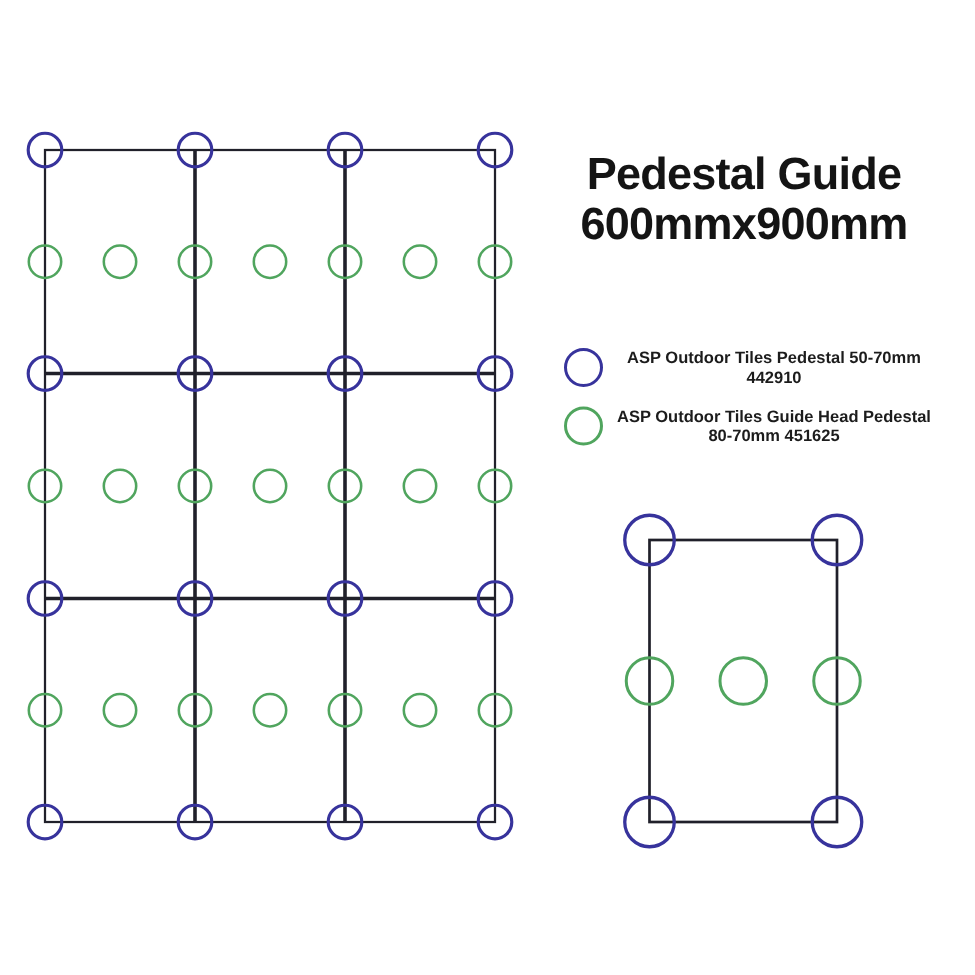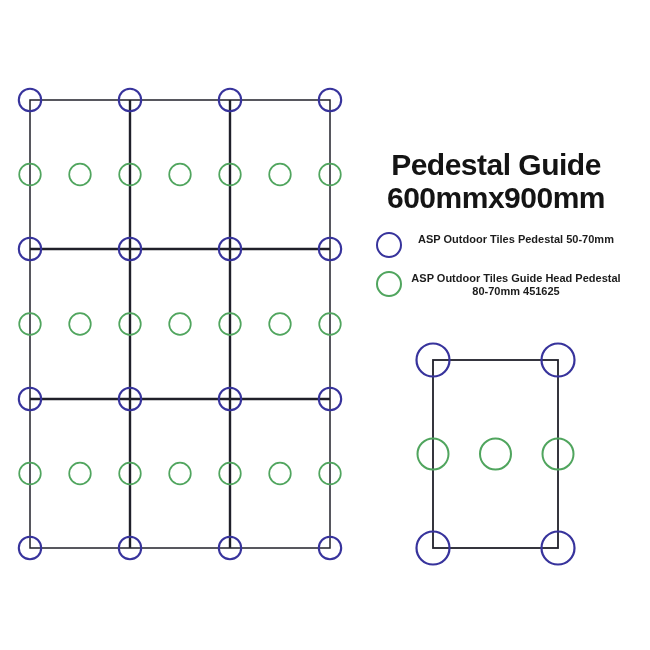--- a/index.html
+++ b/index.html
@@ -19,21 +19,20 @@
     position: absolute;
     left: 370px;
     top: 100px;
     width: 252px;
     text-align: center;
     color: #141414;
     font-weight: bold;
     font-size: 30px;
     line-height: 33px;
     letter-spacing: -0.5px;
-    margin-top: 48px;
   }
   .legend {
     position: absolute;
     left: 376px;
     top: 233px;
     display: flex;
     flex-direction: column;
     gap: 14px;
   }
   .legend-item {
@@ -120,20 +119,21 @@
 <div class="title-block">
   <div>Pedestal Guide</div>
   <div>600mmx900mm</div>
 </div>
 
 <div class="legend">
   <div class="legend-item">
     <span class="legend-swatch blue"></span>
     <div class="legend-text">
       <div>ASP Outdoor Tiles Pedestal 50-70mm</div>
+      <div>442910</div>
     </div>
   </div>
   <div class="legend-item">
     <span class="legend-swatch green"></span>
     <div class="legend-text">
       <div>ASP Outdoor Tiles Guide Head Pedestal</div>
       <div>80-70mm 451625</div>
     </div>
   </div>
 </div>

